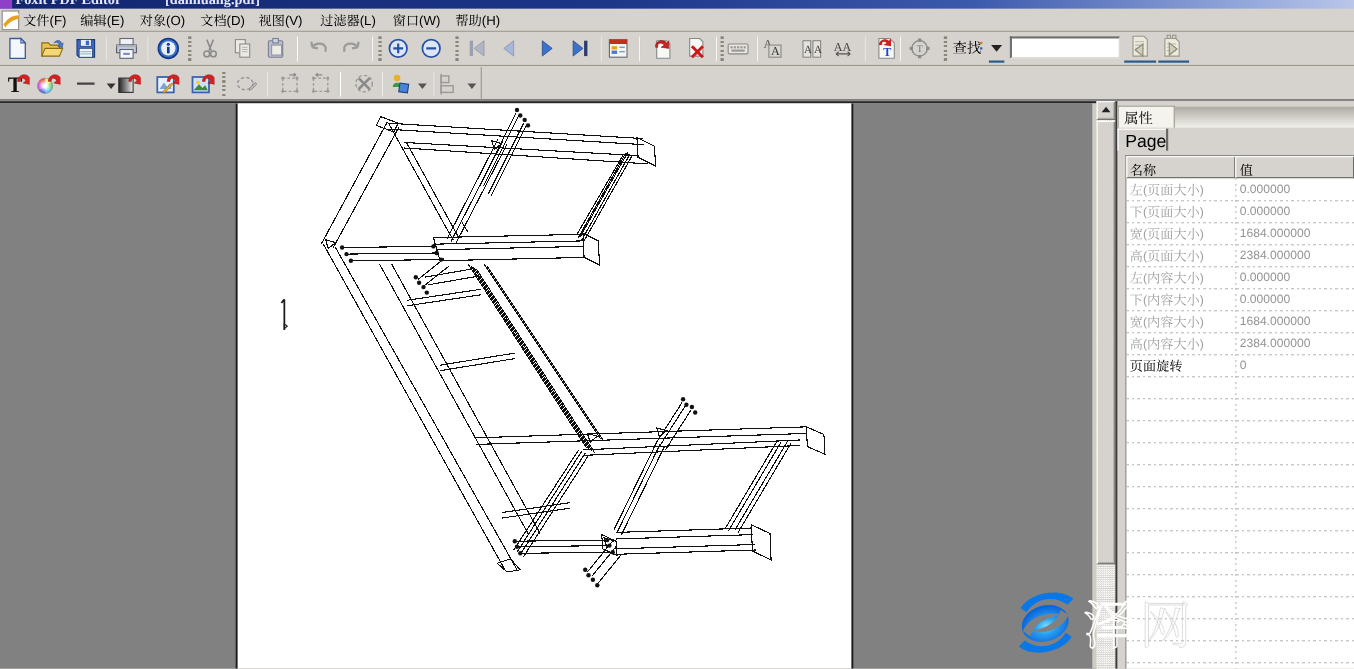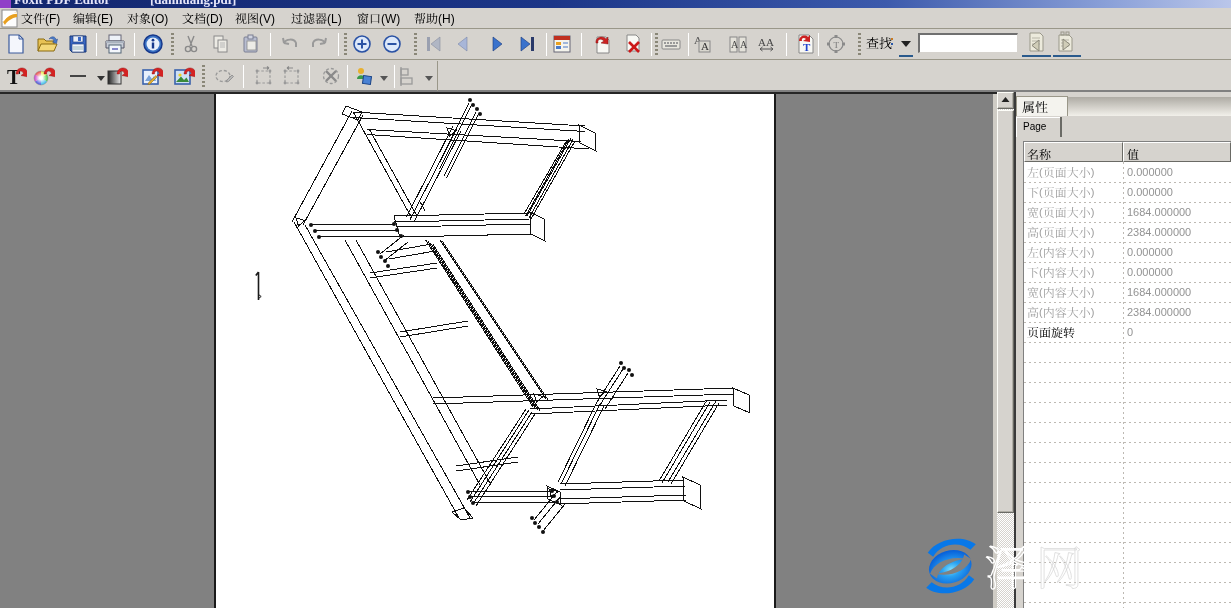--- a/index.html
+++ b/index.html
@@ -527,21 +527,21 @@
     <div class="abs" style="left:1014px;top:92px;width:2px;height:516px;background:#3a3a3a"></div>
     <div class="abs" style="left:1016px;top:92px;width:215px;height:516px;background:#d6d3ce"></div>
     <div class="abs" style="left:1068px;top:97px;width:163px;height:19px;background:linear-gradient(180deg,#aeaba4,#f2f0ea)"></div>
     <div class="abs" style="left:1016px;top:96px;width:52px;height:20px;background:#f4f3ee;border:1px solid #9a9789;border-bottom:none"></div>
     <svg style="position:absolute;left:1022px;top:99.0px;overflow:visible" width="28" height="18">
       <use href="#g5c5e" transform="translate(0.0,13.0) scale(0.01300,-0.01300)" fill="#000"></use>
       <use href="#g6027" transform="translate(13.0,13.0) scale(0.01300,-0.01300)" fill="#000"></use>
     </svg>
     <div class="abs" style="left:1016px;top:117px;width:44px;height:20px;background:#d6d3ce;border-top:1px solid #fff;border-left:1px solid #fff"></div>
     <div class="abs" style="left:1060px;top:117px;width:2px;height:20px;background:#6a6a65"></div>
-    <div class="abs" style="left:1023px;top:121px;font-size:10px;color:#000">Page</div>
+    <div class="abs" style="left:1023px;top:121px;font-size:16px;color:#000">Page</div>
     <div class="abs" style="left:1023px;top:141px;width:208px;height:467px;background:#fff;border-left:1px solid #808080;border-top:1px solid #808080"></div>
     <div class="abs" style="left:1024px;top:142px;width:99px;height:20px;border-top:1px solid #fff;border-left:1px solid #fff;border-right:1px solid #6a6a65;border-bottom:1px solid #6a6a65;background:#d6d3ce"></div>
     <div class="abs" style="left:1123px;top:142px;width:108px;height:20px;border-top:1px solid #fff;border-left:1px solid #fff;border-right:1px solid #6a6a65;border-bottom:1px solid #6a6a65;background:#d6d3ce"></div>
     <svg style="position:absolute;left:1027px;top:146.5px;overflow:visible" width="26" height="16">
       <use href="#g540d" transform="translate(0.0,12.0) scale(0.01200,-0.01200)" fill="#000"></use>
       <use href="#g79f0" transform="translate(12.0,12.0) scale(0.01200,-0.01200)" fill="#000"></use>
     </svg>
     <svg style="position:absolute;left:1127px;top:146.5px;overflow:visible" width="14" height="16">
       <use href="#g503c" transform="translate(0.0,12.0) scale(0.01200,-0.01200)" fill="#000"></use>
     </svg>

